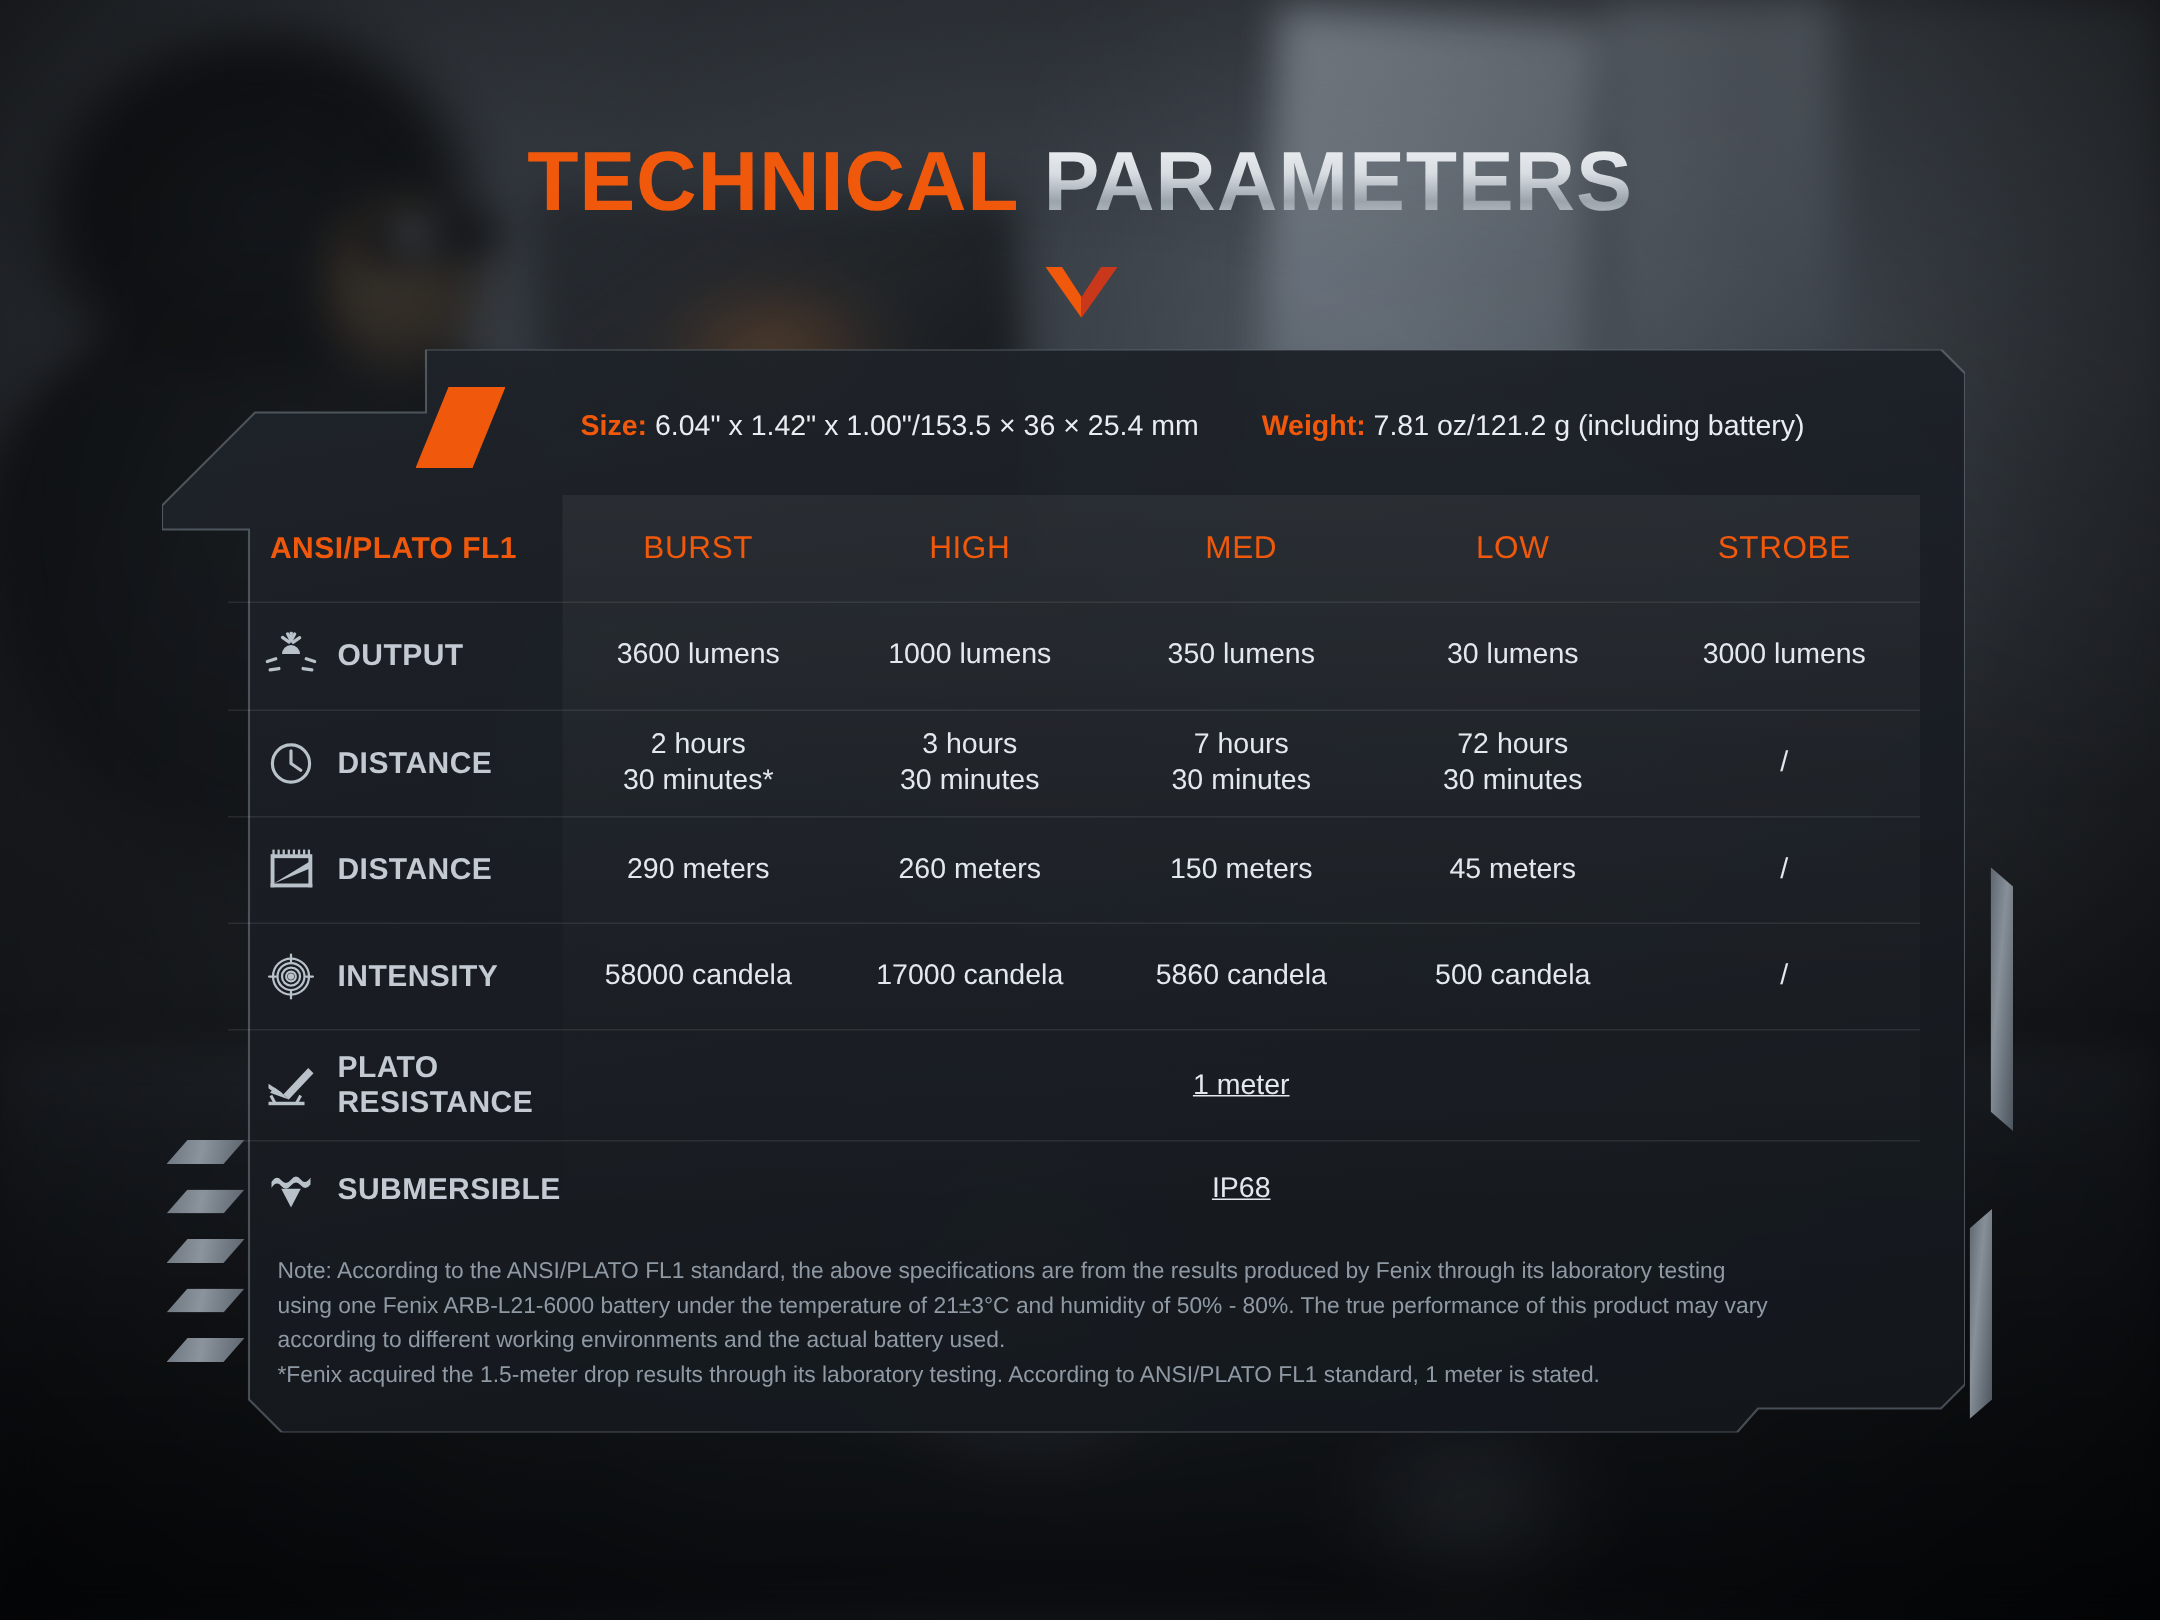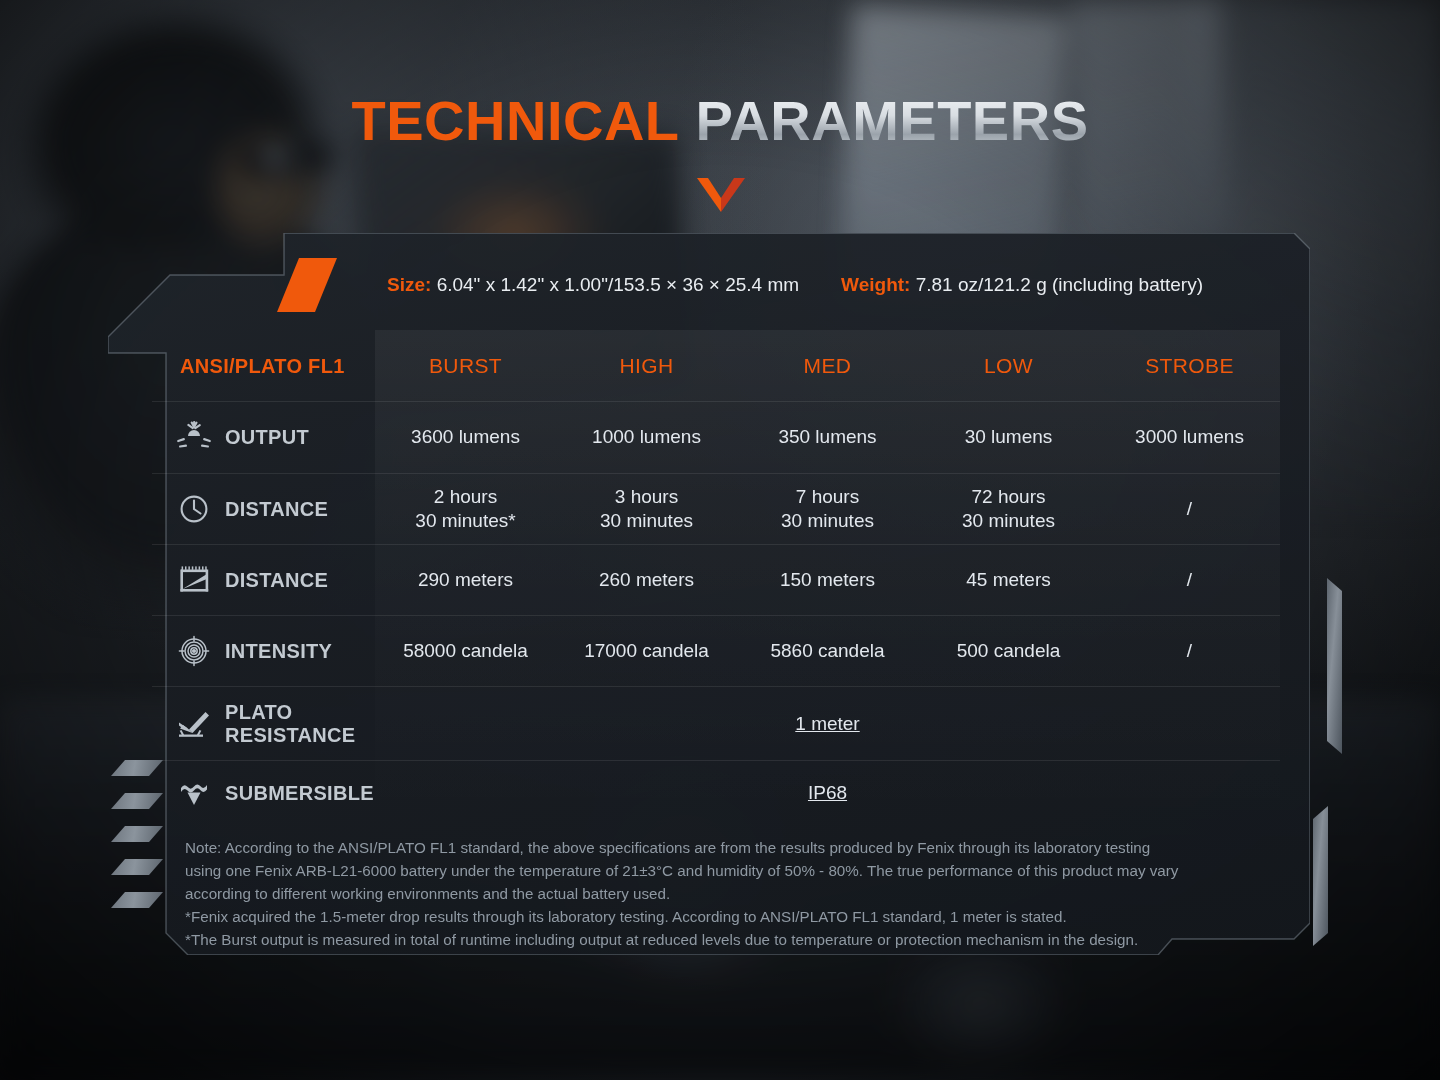--- a/index.html
+++ b/index.html
@@ -479,21 +479,20 @@
           </div>
         </div>
       </div>
   </div>
 
   <div class="note">
     <div>Note: According to the ANSI/PLATO FL1 standard, the above specifications are from the results produced by Fenix through its laboratory testing</div>
     <div>using one Fenix ARB-L21-6000 battery under the temperature of 21±3°C and humidity of 50% - 80%. The true performance of this product may vary</div>
     <div>according to different working environments and the actual battery used.</div>
     <div>*Fenix acquired the 1.5-meter drop results through its laboratory testing. According to ANSI/PLATO FL1 standard, 1 meter is stated.</div>
-    <div>*The Burst output is measured in total of runtime including output at reduced levels due to temperature or protection mechanism in the design.</div>
   </div>
 
   <div class="stripes">
     <i></i>
     <i></i>
     <i></i>
     <i></i>
     <i></i>
   </div>
   <div class="rbar a"></div>

